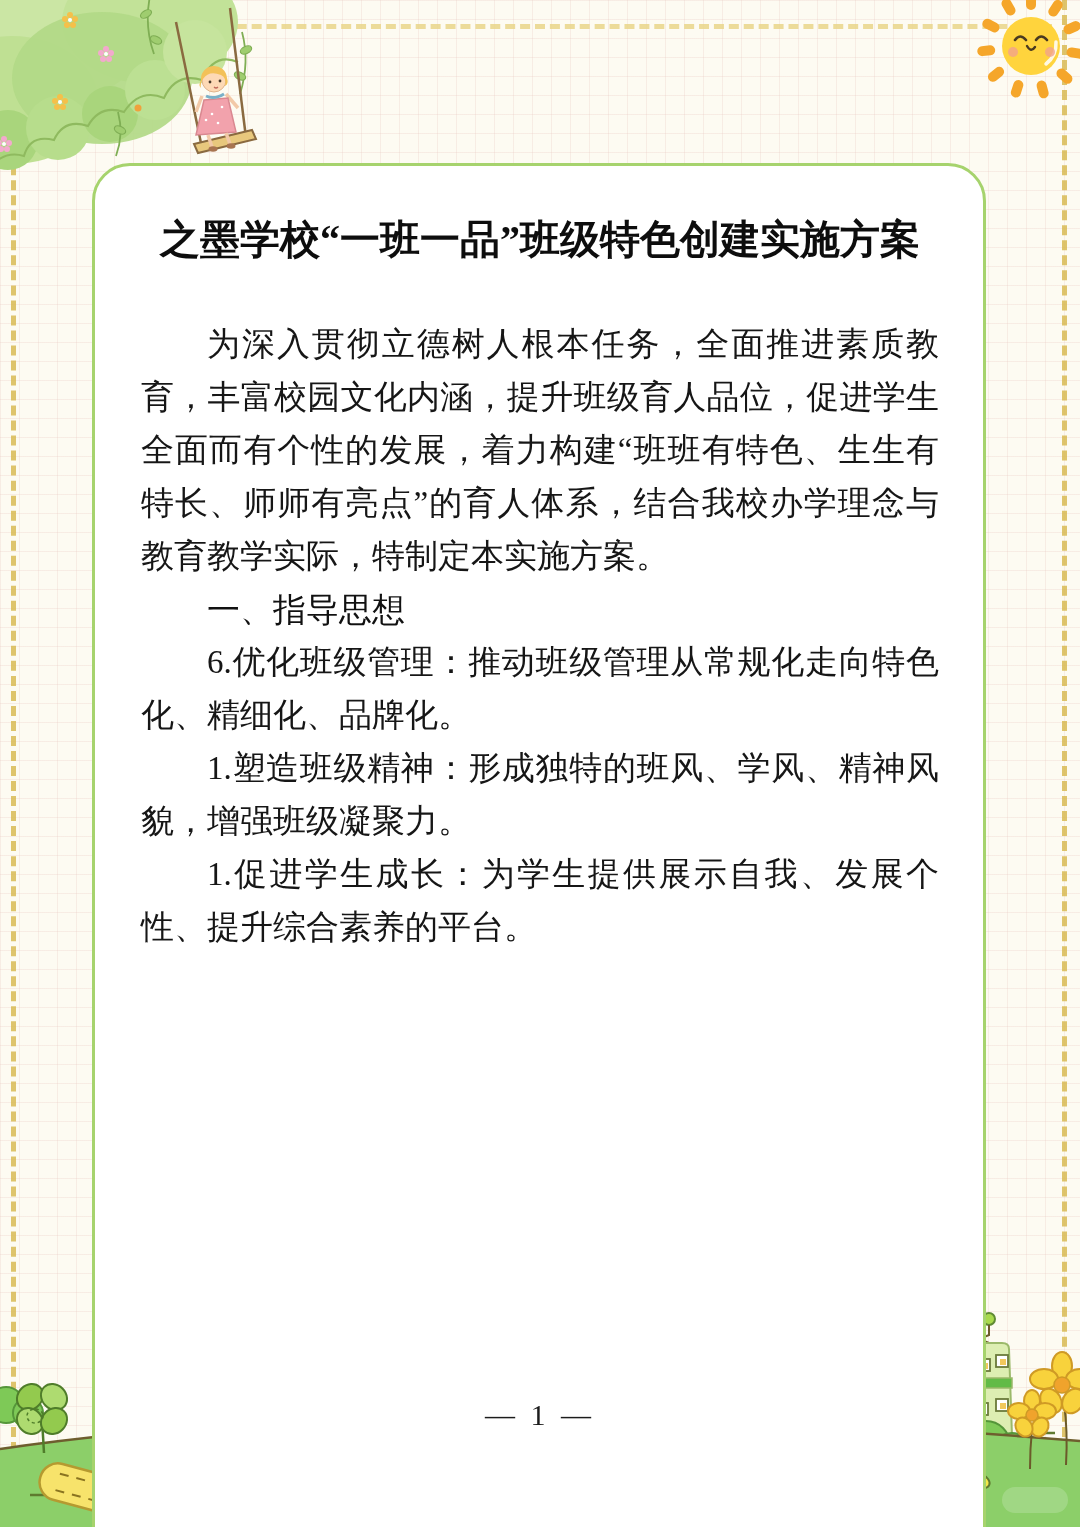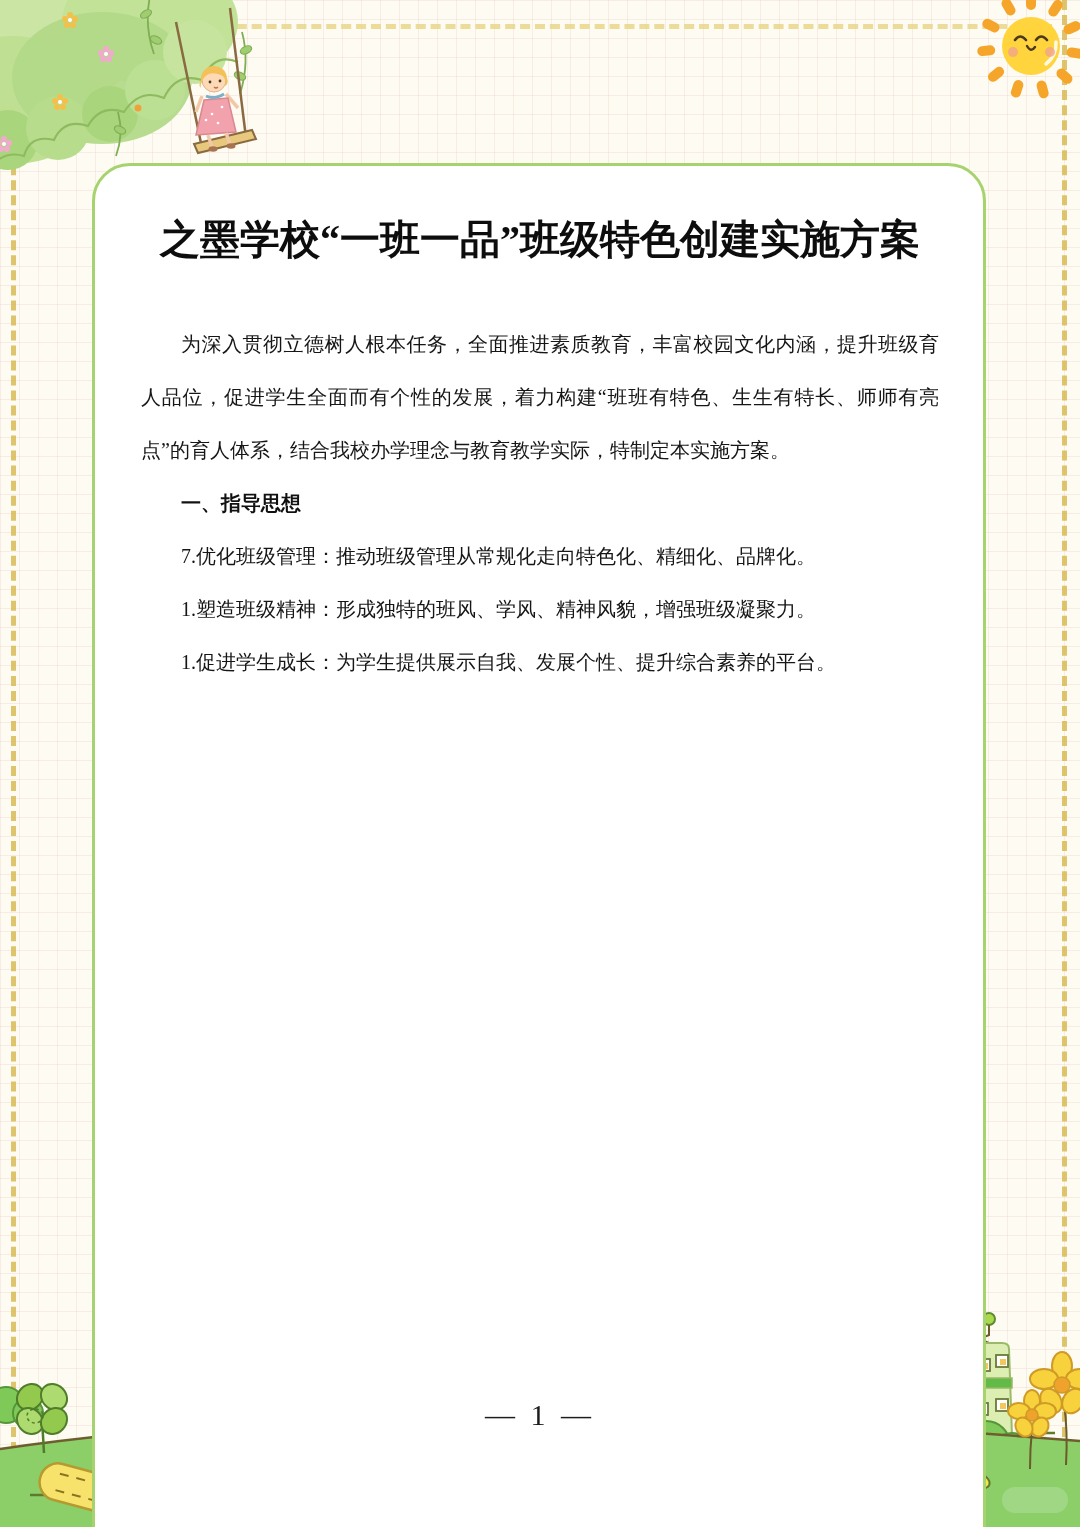--- a/index.html
+++ b/index.html
@@ -25,26 +25,26 @@
     border:3px solid #a6d36d;border-radius:38px;
     padding:30px 44px 0 46px;z-index:2;
   }
   .doc-title{
     margin:14px 0 0 0;text-align:center;
     font-family:"Liberation Serif", serif;font-weight:700;
     font-size:40px;line-height:60px;color:#0d0d0d;letter-spacing:0px;
   }
   .doc-body{margin-top:48px;}
   .doc-body p, .doc-body h2{
-    margin:0;font-size:20px;line-height:53px;color:#161616;
+    margin:0;font-size:33px;line-height:53px;color:#161616;
     text-align:justify;text-indent:2em;font-weight:400;
     font-family:"Liberation Serif", serif;
   }
   .doc-body h2{
-    font-family:"Liberation Sans", sans-serif;font-weight:700;color:#111;
+    font-family:"Liberation Sans", sans-serif;font-weight:400;color:#111;
   }
   .page-number{
     position:absolute;left:0;right:0;top:1398px;z-index:3;
     text-align:center;font-family:"Liberation Serif", serif;
     font-size:30px;color:#1c1c1c;letter-spacing:4px;
   }
   .tree-illu{position:absolute;left:-10px;top:-8px;width:276px;height:198px;z-index:4;}
   .sun-illu{position:absolute;left:968px;top:-14px;width:126px;height:128px;z-index:1;}
   .landscape{position:absolute;left:0;top:1287px;width:1080px;height:240px;z-index:1;}
   svg{display:block;}
@@ -244,21 +244,21 @@
 
   <rect x="1002" y="200" width="66" height="26" rx="13" fill="rgba(255,255,255,0.18)"></rect>
 </svg>
 </div>
 
 <div class="card">
   <div class="doc-title">之墨学校“一班一品”班级特色创建实施方案</div>
   <div class="doc-body">
     <p>为深入贯彻立德树人根本任务，全面推进素质教育，丰富校园文化内涵，提升班级育人品位，促进学生全面而有个性的发展，着力构建“班班有特色、生生有特长、师师有亮点”的育人体系，结合我校办学理念与教育教学实际，特制定本实施方案。</p>
     <h2>一、指导思想</h2>
-    <p>7.优化班级管理：推动班级管理从常规化走向特色化、精细化、品牌化。</p>
+    <p>6.优化班级管理：推动班级管理从常规化走向特色化、精细化、品牌化。</p>
     <p>1.塑造班级精神：形成独特的班风、学风、精神风貌，增强班级凝聚力。</p>
     <p>1.促进学生成长：为学生提供展示自我、发展个性、提升综合素养的平台。</p>
   </div>
 </div>
 
 <div class="page-number">— 1 —</div>
 
 <div class="tree-illu">
 <svg width="276" height="198" viewBox="0 0 276 198">
   <g>

